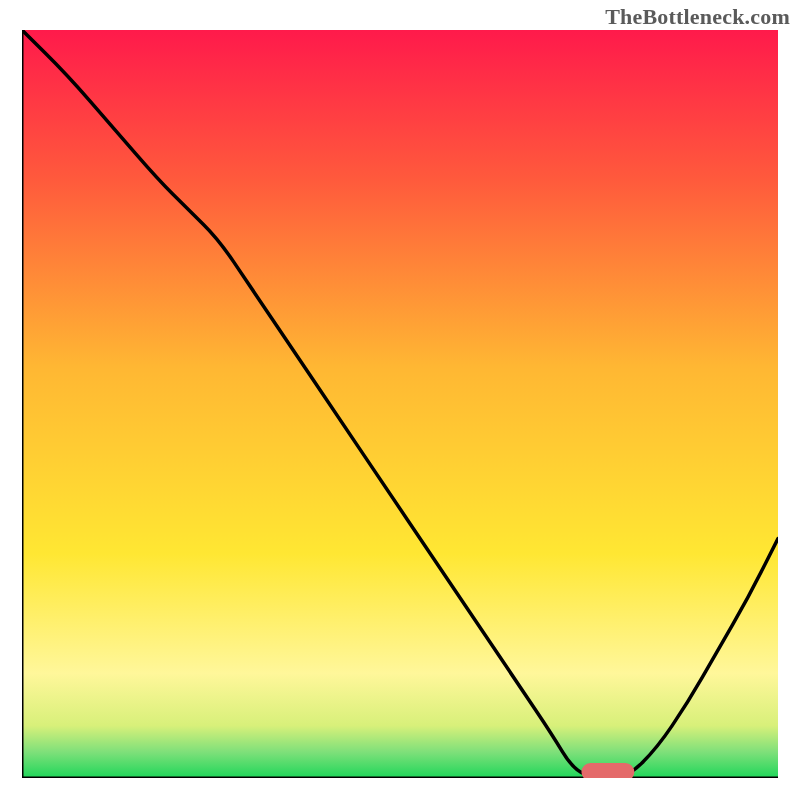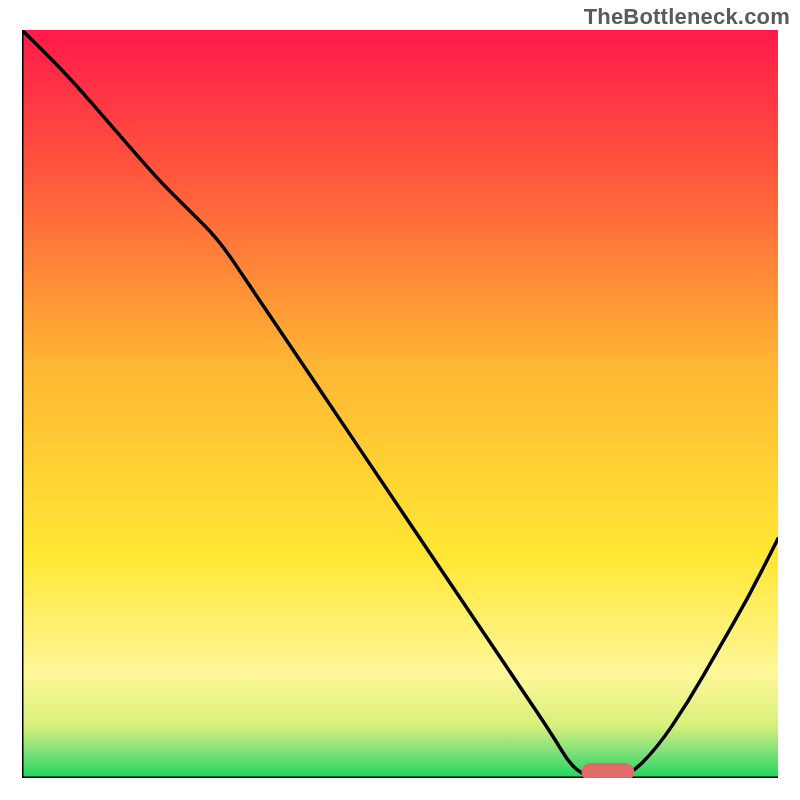--- a/index.html
+++ b/index.html
@@ -7,20 +7,21 @@
     padding: 0;
     width: 800px;
     height: 800px;
     background: #fff;
     font-family: Arial, Helvetica, sans-serif;
   }
   .wrap {
     position: relative;
     width: 800px;
     height: 800px;
+    font-family: Liberation Serif, serif;
   }
   .watermark {
     position: absolute;
     top: 4px;
     right: 10px;
     font-size: 22px;
     font-weight: bold;
     color: #5a5a5a;
     letter-spacing: 0.2px;
     user-select: none;

